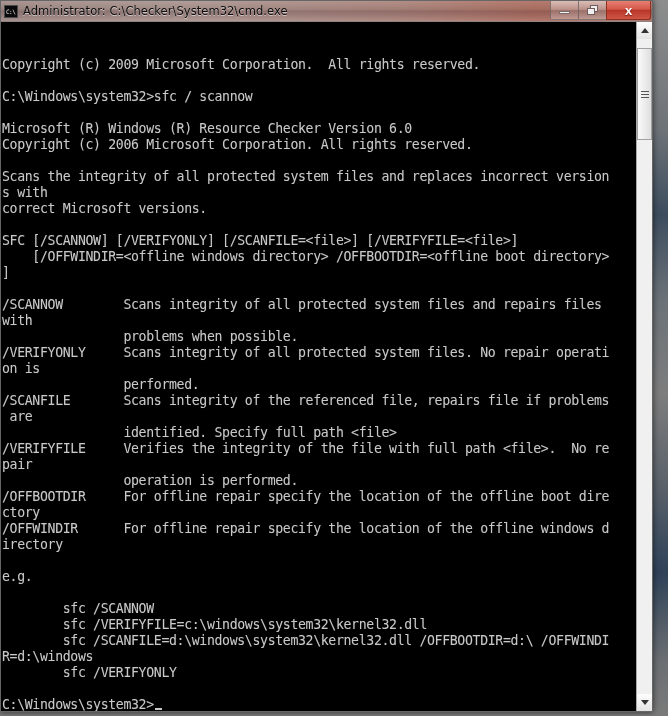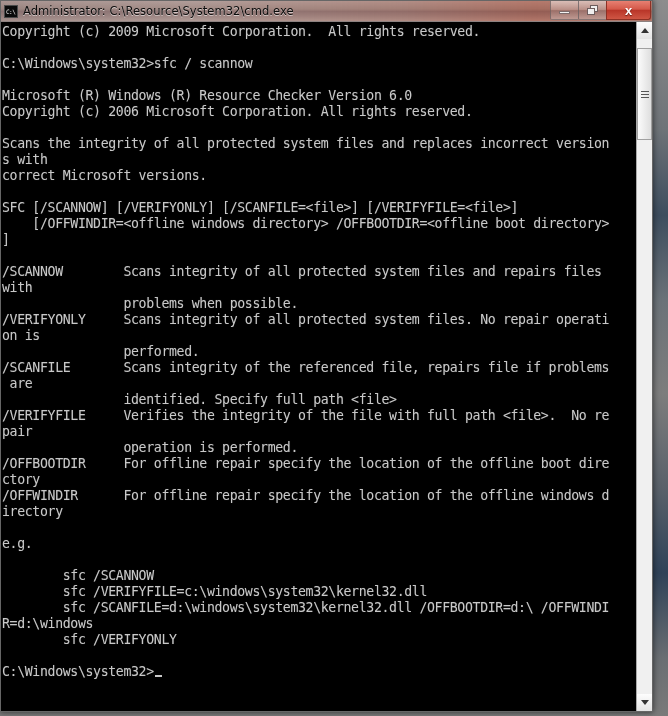--- a/index.html
+++ b/index.html
@@ -164,20 +164,21 @@
     background: #000;
     display: flex;
   }
 
   #console {
     position: relative;
     flex: 1 1 auto;
     overflow: hidden;
     background: #000;
     padding: 2px 0 0 1px;
+    margin-top: 33px;
   }
 
   #console-text {
     margin: 0;
     font-family: "DejaVu Sans Mono", "Liberation Mono", monospace;
     font-size: 13.2px;
     line-height: 16px;
     color: #c8c8c8;
     white-space: pre;
     letter-spacing: -0.35px;
@@ -242,21 +243,21 @@
 </style>
 </head>
 <body>
 
 <div id="desktop"></div>
 
 <div id="window">
 
   <div id="titlebar">
     <div id="cmd-icon">C:\</div>
-    <div id="title-text">Administrator: C:\Resource\System32\cmd.exe</div>
+    <div id="title-text">Administrator: C:\Checker\System32\cmd.exe</div>
 
     <div id="caption-buttons">
       <div class="capbtn">
         <span class="glyph-min"></span>
       </div>
       <div class="capbtn">
         <span class="glyph-restore">
           <i class="back"></i>
             <i class="front"></i>
         </span>

